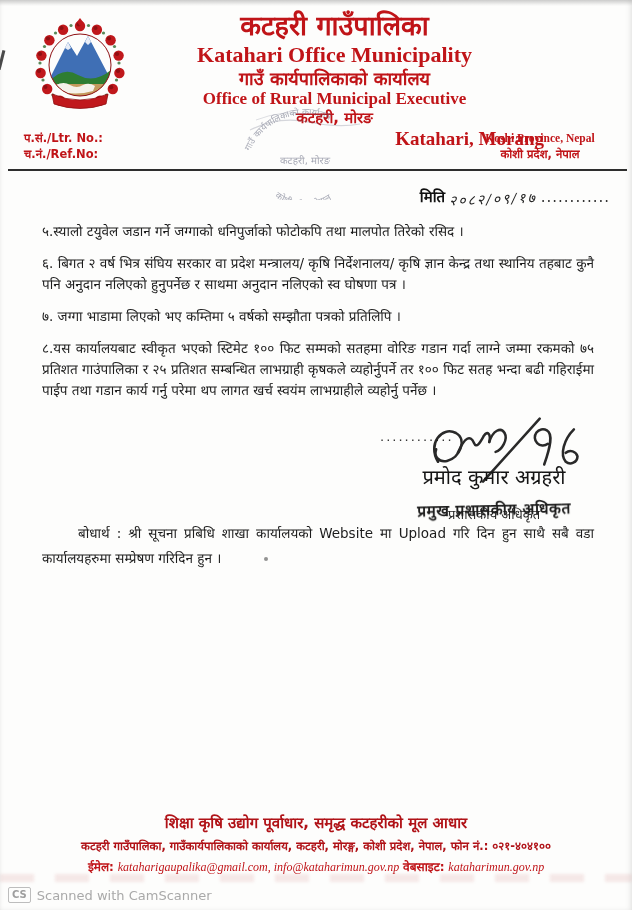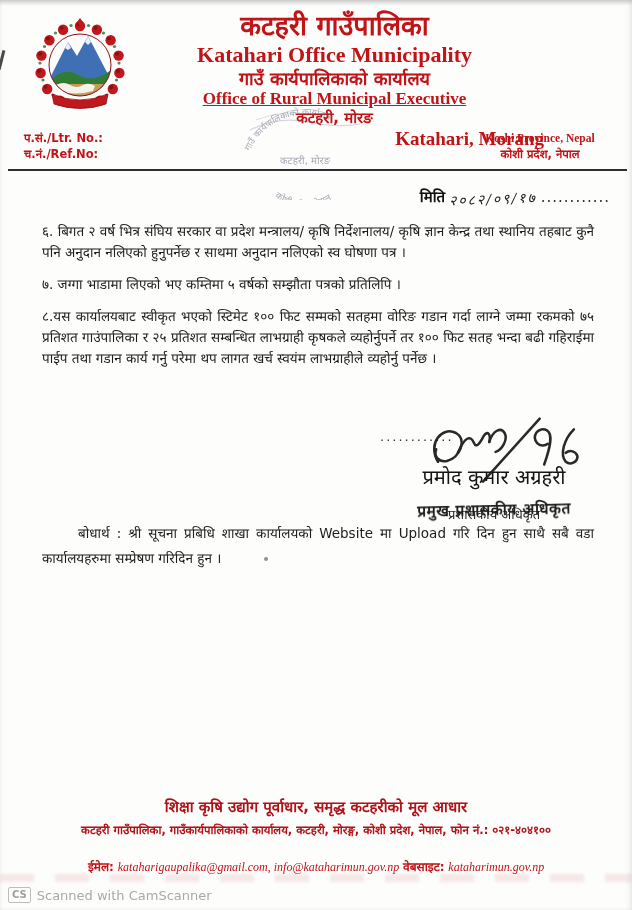--- a/index.html
+++ b/index.html
@@ -13,21 +13,21 @@
   .red { color: #c01418; }
   
   .logo { position: absolute; left: 30px; top: 16px; width: 100px; height: 100px; }
   .head-center {
     position: absolute; left: 125px; right: 88px; top: 10px;
     text-align: center; color: #c01418; font-weight: bold;
   }
   .t-np   { font-size: 27px; line-height: 1.2; }
   .t-en   { font-size: 22px; line-height: 1.15; font-family: "Liberation Serif", "DejaVu Serif", serif; }
   .o-np   { font-size: 18px; line-height: 1.2; }
-  .o-en   { font-size: 17px; line-height: 1.15; font-family: "Liberation Serif", "DejaVu Serif", serif; text-decoration: underline; }
+  .o-en   { font-size: 17px; line-height: 1.15; font-family: "Liberation Serif", "DejaVu Serif", serif; }
   .p-np   { font-size: 15px; line-height: 1.25; }
   .p-en   { font-size: 19px; line-height: 1.2; font-family: "Liberation Serif", "DejaVu Serif", serif; text-align: right; }
   .refs   { position: absolute; left: 24px; top: 131px; color: #c01418; font-weight: bold;
             font-size: 11.5px; line-height: 1.35; }
   .province { position: absolute; right: 12px; top: 131px; width: 160px; text-align: center;
             color: #c01418; font-weight: bold; font-size: 11.5px; line-height: 1.35;
             font-family: "Liberation Serif", "DejaVu Serif", serif; }
   .province .np { font-family: "DejaVu Sans", sans-serif; }
   .divider { position: absolute; left: 8px; right: 5px; top: 169px; height: 2px; background: #2e2e2e; }
   .office-stamp { position: absolute; left: 230px; top: 92px; opacity: .55; filter: blur(.3px); }
@@ -52,21 +52,21 @@
   .sig-stamp-title { font-size: 15.5px; font-weight: bold; letter-spacing: .5px; color: #1d1d1d;
                      transform: rotate(-1.2deg); filter: blur(.45px); margin-top: 8px; }
   .sig-printed-title { font-size: 13px; margin-top: -15px; color: #222; }
   
   .notice { position: absolute; top: 521px; left: 42px; right: 38px; font-size: 13.5px;
             line-height: 25px; color: #1c1c1c; text-align: justify; text-indent: 36px; }
   
   .footer { position: absolute; left: 0; right: 0; bottom: 35px; text-align: center; color: #b01217; }
   .f-slogan { font-size: 15px; font-weight: bold; line-height: 1.3; }
   .f-address { font-size: 11.5px; font-weight: bold; margin-top: 4px; line-height: 1.4; }
-  .f-contact { font-size: 12px; margin-top: 20px; }
+  .f-contact { font-size: 12px; margin-top: 4px; }
   .f-label { font-weight: bold; }
   .f-em { font-family: "Liberation Serif", "DejaVu Serif", serif; font-style: italic; }
   
   .camscanner { position: absolute; left: 8px; bottom: 7px; display: flex; align-items: center;
                 gap: 6px; color: #a9a9a9; font-size: 13px; }
   .cs-badge { display: inline-block; border: 1.5px solid #bdbdbd; border-radius: 2px;
               color: #9e9e9e; font-size: 10px; font-weight: bold; padding: 2px 3px; line-height: 1; }
   .smudge-row { position: absolute; left: 0; right: 0; bottom: 28px; height: 8px;
                 background: repeating-linear-gradient(90deg, rgba(190,80,80,.12) 0 34px, rgba(190,80,80,0) 34px 55px);
                 filter: blur(1.5px); }
@@ -188,20 +188,21 @@
 
   <div class="divider"></div>
 
   <div class="date-row">
     <span class="date-label">मिति</span>
     <span class="date-value">२०८२/०९/१७</span>
     <span class="date-dots">............</span>
   </div>
 
   <div class="body-text">
+    <p><span>५.</span><span>स्यालो टयुवेल जडान गर्ने जग्गाको धनिपुर्जाको फोटोकपि तथा मालपोत तिरेको रसिद ।</span></p>
     <p><span>६.</span> <span>बिगत २ वर्ष भित्र संघिय सरकार वा प्रदेश मन्त्रालय/ कृषि निर्देशनालय/ कृषि ज्ञान केन्द्र तथा स्थानिय तहबाट कुनै पनि अनुदान नलिएको हुनुपर्नेछ र साथमा अनुदान नलिएको स्व घोषणा पत्र ।</span></p>
     <p><span>७.</span> <span>जग्गा भाडामा लिएको भए कम्तिमा ५ वर्षको सम्झौता पत्रको प्रतिलिपि ।</span></p>
     <p><span>८.</span><span>यस कार्यालयबाट स्वीकृत भएको स्टिमेट १०० फिट सम्मको सतहमा वोरिङ गडान गर्दा लाग्ने जम्मा रकमको ७५ प्रतिशत गाउंपालिका र २५ प्रतिशत सम्बन्धित लाभग्राही कृषकले व्यहोर्नुपर्ने तर १०० फिट सतह भन्दा बढी गहिराईमा पाईप तथा गडान कार्य गर्नु परेमा थप लागत खर्च स्वयंम लाभग्राहीले व्यहोर्नु पर्नेछ ।</span></p>
   </div>
 
   <div class="sig-block">
     <div class="sig-line">
       <span class="sig-dots">............</span>
       <svg class="sig-svg" width="190" height="72" viewBox="0 0 200 80">
         <g stroke="#181818" stroke-width="2.8" fill="none" stroke-linecap="round" opacity=".92">

